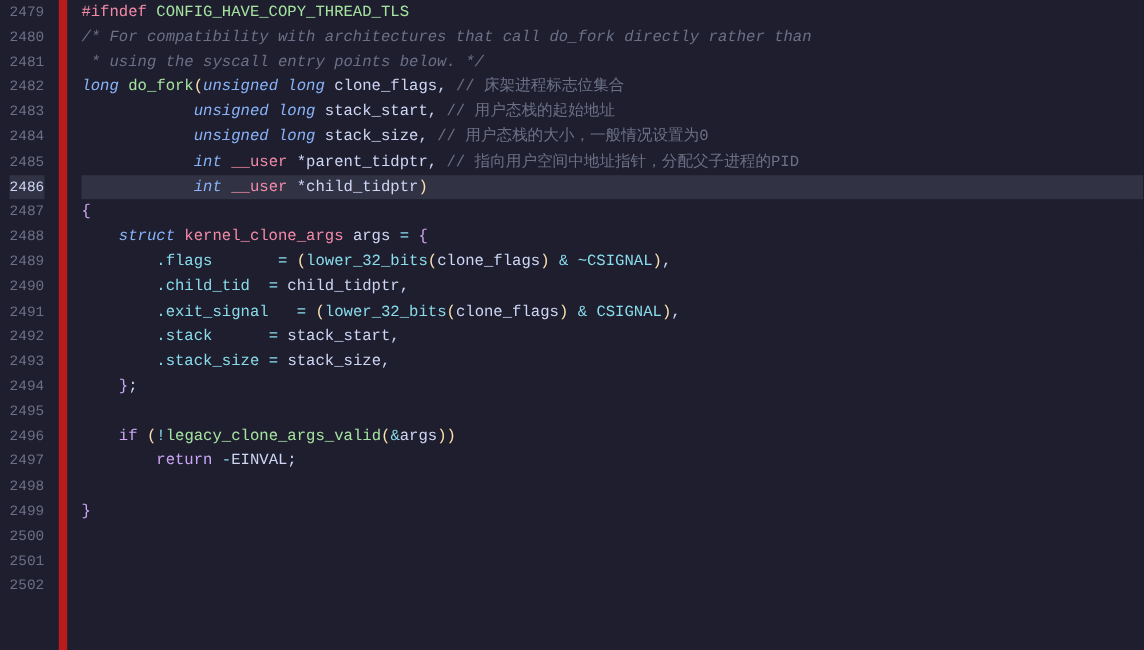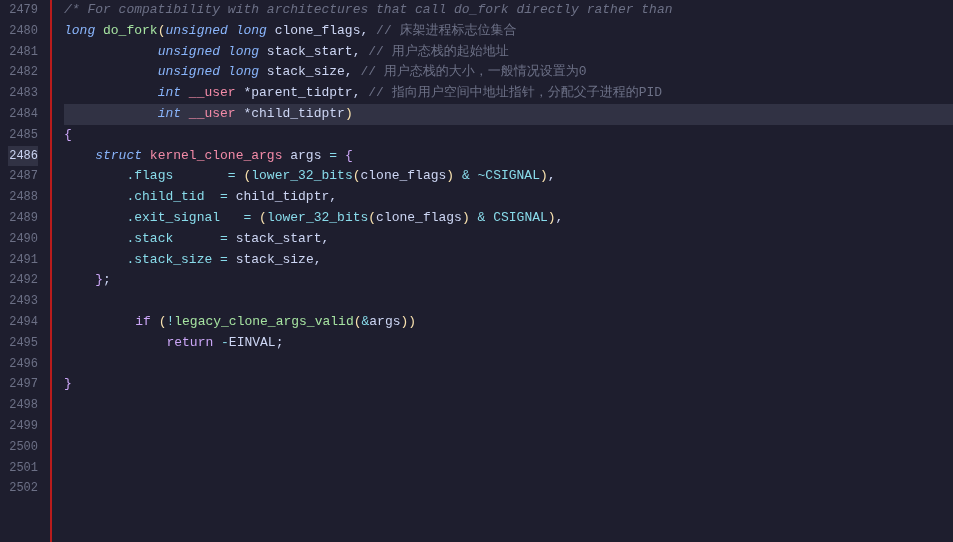--- a/index.html
+++ b/index.html
@@ -18,21 +18,21 @@
       overflow: hidden;
       background: #1e1e2e;
     }
     .line-numbers {
       background: #1e1e2e;
       color: #6c7086;
       text-align: right;
       padding: 0 12px 0 8px;
       user-select: none;
       min-width: 52px;
-      border-right: 2px solid #b91c1c;
+      border-right: 7px solid #b91c1c;
     }
     .line-number {
       display: block;
       height: 20.8px;
       line-height: 20.8px;
       font-size: 12px;
     }
     .line-number.active {
       color: #cdd6f4;
       background: #313244;
@@ -46,21 +46,21 @@
       display: block;
       height: 20.8px;
       line-height: 20.8px;
       white-space: pre;
     }
     .code-line.active-line {
       background: #313244;
     }
     
     .kw { color: #89b4fa; font-style: italic; } 
-    .kw2 { color: #cba6f7; margin-left: 40px; } 
+    .kw2 { color: #cba6f7; } 
     .fn { color: #89dceb; } 
     .fn2 { color: #a6e3a1; } 
     .type { color: #f38ba8; } 
     .var { color: #cdd6f4; } 
     .comment { color: #6c7086; font-style: italic; } 
     .comment-cn { color: #6c7086; } 
     .op { color: #89dceb; } 
     .field { color: #89dceb; margin-top: 23px; } 
     .paren { color: #f9e2af; } 
     .bracket { color: #cba6f7; }
@@ -93,21 +93,23 @@
       <span class="line-number">2495</span>
       <span class="line-number">2496</span>
       <span class="line-number">2497</span>
       <span class="line-number">2498</span>
       <span class="line-number">2499</span>
       <span class="line-number">2500</span>
       <span class="line-number">2501</span>
       <span class="line-number">2502</span>
     </div>
   <div class="code-content" id="code-lines-col">
+      <div class="code-line"><span class="preproc">#ifndef </span><span class="preproc-val">CONFIG_HAVE_COPY_THREAD_TLS</span></div>
       <div class="code-line"><span class="comment">/* For compatibility with architectures that call do_fork directly rather than</span></div>
+      <div class="code-line"><span class="comment"> * using the syscall entry points below. */</span></div>
       <div class="code-line"><span class="kw">long </span><span class="fn2">do_fork</span><span class="paren">(</span><span class="kw">unsigned long </span><span class="var">clone_flags</span><span class="var">, </span><span class="comment-cn">// 床架进程标志位集合</span></div>
       <div class="code-line"><span class="var">            </span><span class="kw">unsigned long </span><span class="var">stack_start</span><span class="var">, </span><span class="comment-cn">// 用户态栈的起始地址</span></div>
       <div class="code-line"><span class="var">            </span><span class="kw">unsigned long </span><span class="var">stack_size</span><span class="var">, </span><span class="comment-cn">// 用户态栈的大小，一般情况设置为0</span></div>
       <div class="code-line"><span class="var">            </span><span class="kw">int </span><span class="user-kw">__user </span><span class="var">*parent_tidptr</span><span class="var">, </span><span class="comment-cn">// 指向用户空间中地址指针，分配父子进程的PID</span></div>
       <div class="code-line active-line"><span class="var">            </span><span class="kw">int </span><span class="user-kw">__user </span><span class="var">*child_tidptr</span><span class="paren">)</span></div>
       <div class="code-line"><span class="bracket">{</span></div>
       <div class="code-line"><span class="var">    </span><span class="kw">struct </span><span class="type">kernel_clone_args </span><span class="var">args </span><span class="op">= </span><span class="bracket">{</span></div>
       <div class="code-line"><span class="var">        </span><span class="field">.flags</span><span class="var">       </span><span class="op">= </span><span class="paren">(</span><span class="fn">lower_32_bits</span><span class="paren">(</span><span class="var">clone_flags</span><span class="paren">)</span><span class="var"> </span><span class="op">&amp; ~</span><span class="csig">CSIGNAL</span><span class="paren">)</span><span class="var">,</span></div>
       <div class="code-line"><span class="var">        </span><span class="field">.child_tid</span><span class="var">  </span><span class="op">= </span><span class="var">child_tidptr,</span></div>
       <div class="code-line"><span class="var">        </span><span class="field">.exit_signal</span><span class="var">   </span><span class="op">= </span><span class="paren">(</span><span class="fn">lower_32_bits</span><span class="paren">(</span><span class="var">clone_flags</span><span class="paren">)</span><span class="var"> </span><span class="op">&amp; </span><span class="csig">CSIGNAL</span><span class="paren">)</span><span class="var">,</span></div>

